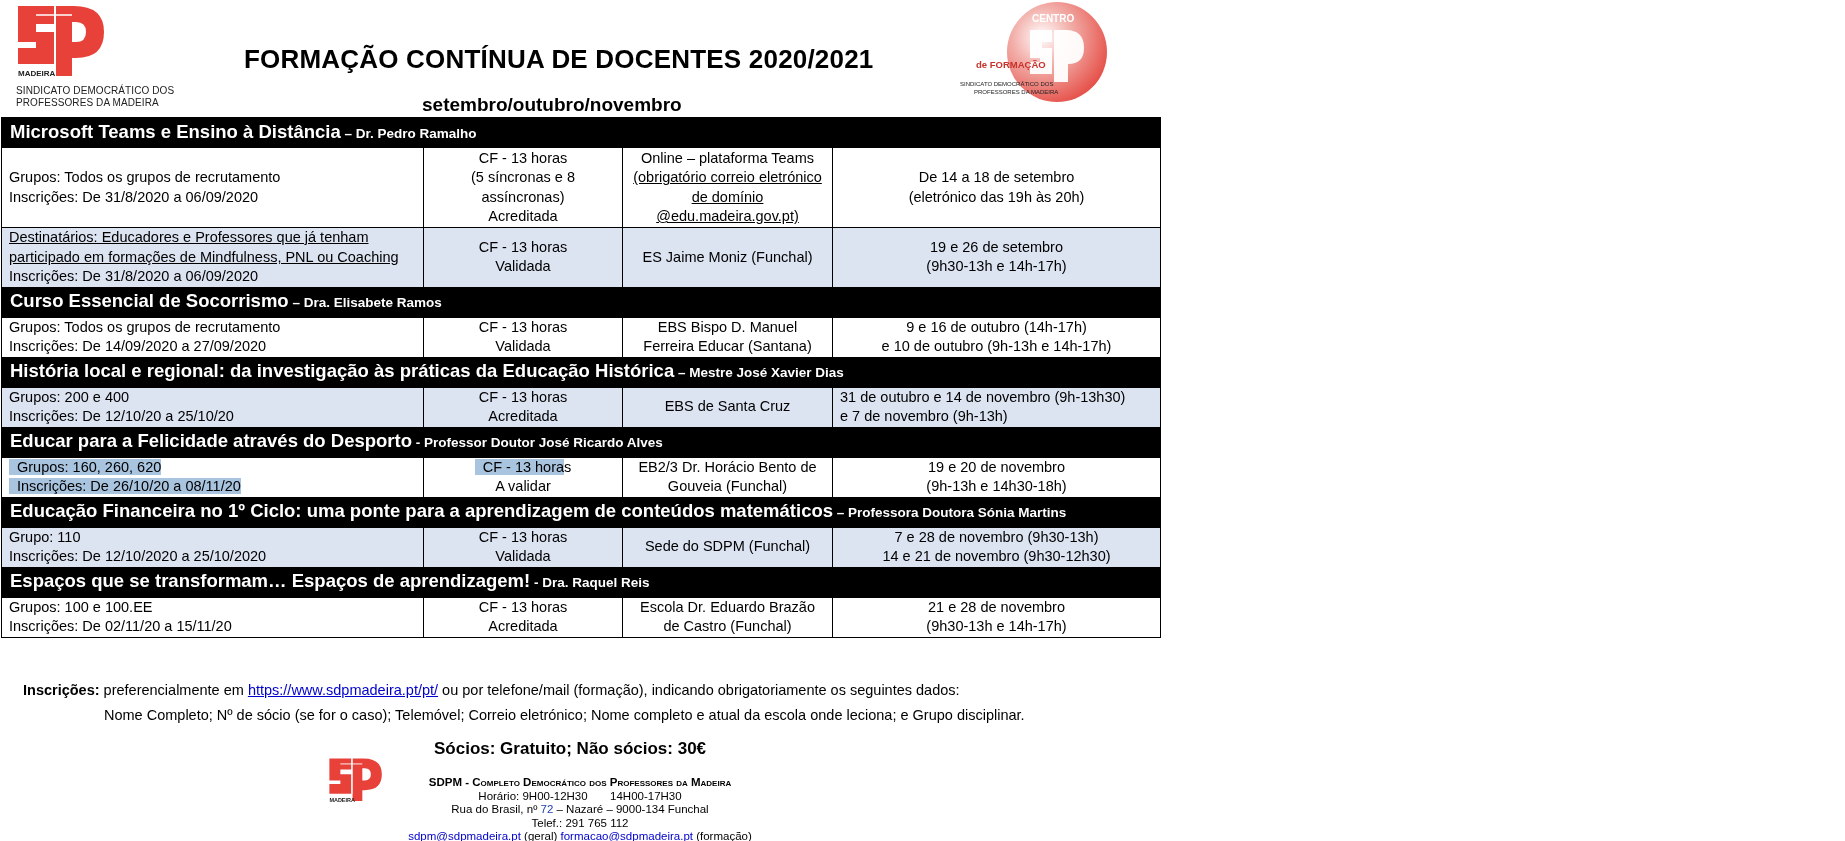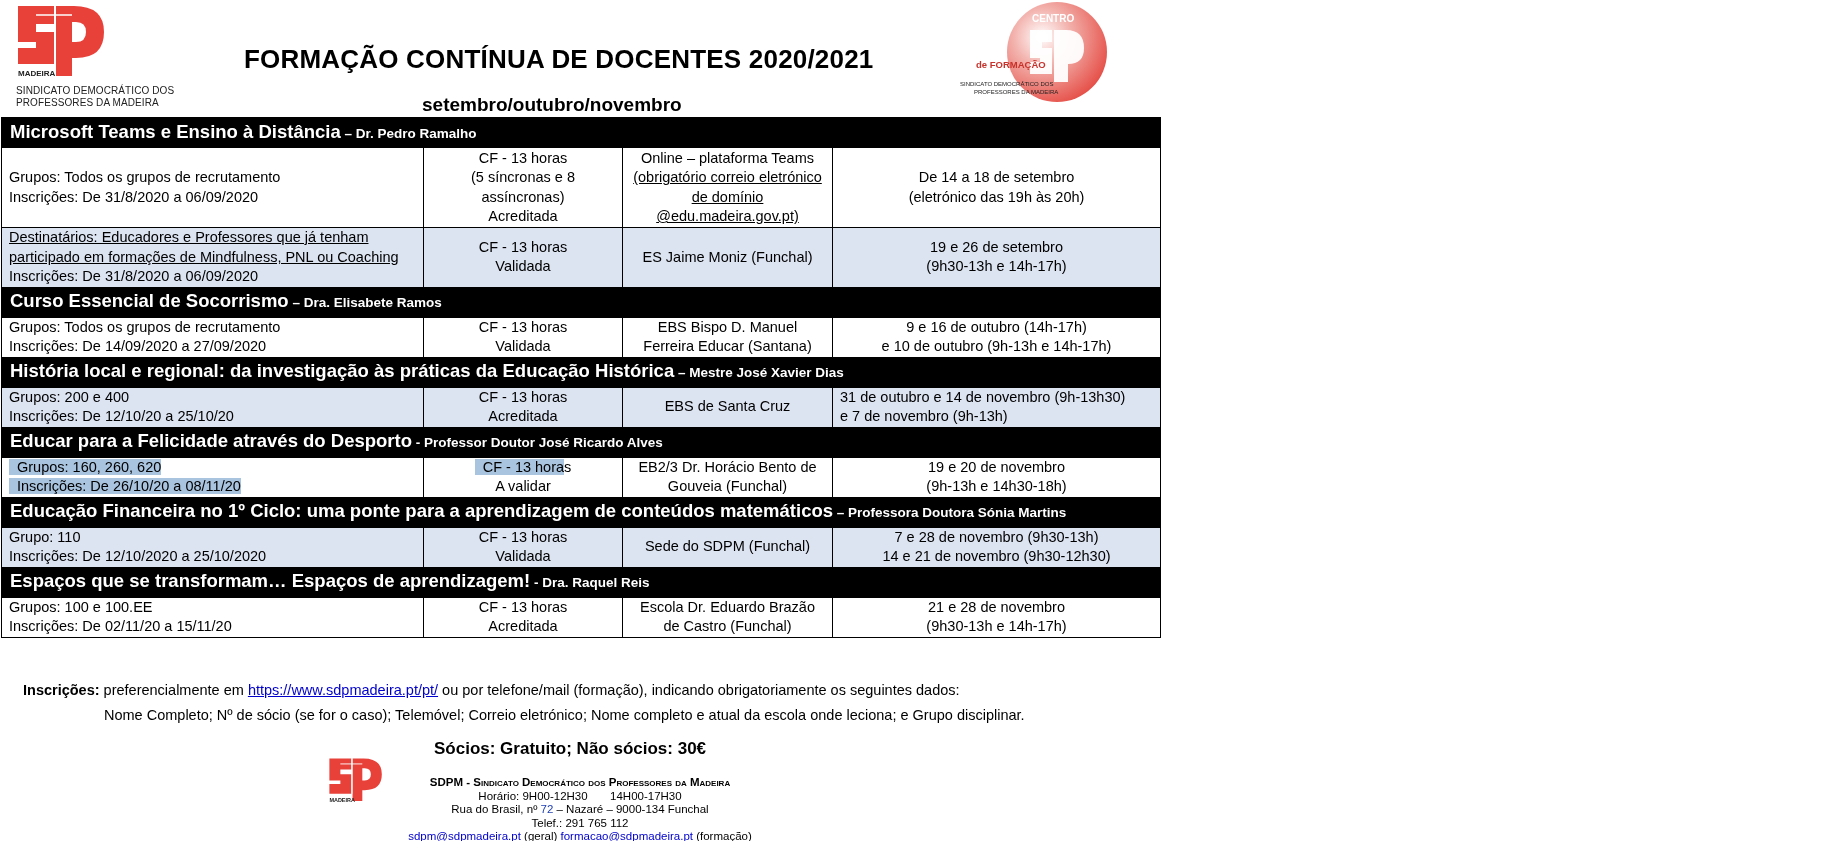--- a/index.html
+++ b/index.html
@@ -244,18 +244,18 @@
 
 <svg id="logo-footer" class="abs" viewBox="0 0 92 82">
   <path d="M4 4 H40 V22 H22 V30 H40 V62 H4 V46 H22 V40 H4 Z" fill="#e8413a"></path>
   <path d="M42 4 H60 Q90 4 90 30 Q90 56 62 56 H58 V74 H42 Z M58 20 V40 H62 Q72 40 72 30 Q72 20 62 20 Z" fill="#e8413a"></path>
   <line x1="22" y1="13" x2="58" y2="13" stroke="#fff" stroke-width="1.5"></line>
   <line x1="41" y1="4" x2="41" y2="62" stroke="#fff" stroke-width="1.5"></line>
   <text x="4" y="76" font-size="9" font-weight="bold" fill="#222" font-family="Liberation Sans, sans-serif">MADEIRA</text>
 </svg>
 
 <div id="contact" class="abs">
-  <div class="org">SDPM - Sindicato Democrático dos Professores da Madeira</div>
+  <div class="org">SDPM - Completo Democrático dos Professores da Madeira</div>
   <div><span>Horário: 9H00-12H30</span>&nbsp;&nbsp;&nbsp;&nbsp;&nbsp;&nbsp;&nbsp;<span>14H00-17H30</span></div>
   <div><span>Rua do Brasil, nº </span><span class="num">72</span><span> – Nazaré –  9000-134 Funchal</span></div>
   <div>Telef.: 291 765 112</div>
   <div><a class="lnk">sdpm@sdpmadeira.pt</a><span> (geral)  </span><a class="lnk">formacao@sdpmadeira.pt</a><span> (formação)</span></div>
 </div>
 
 </body></html>

